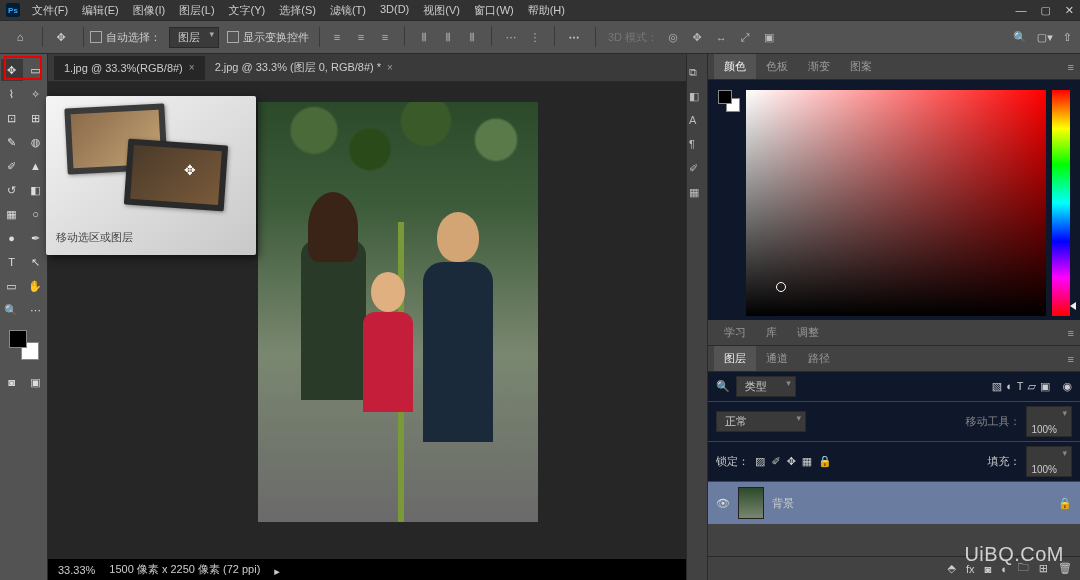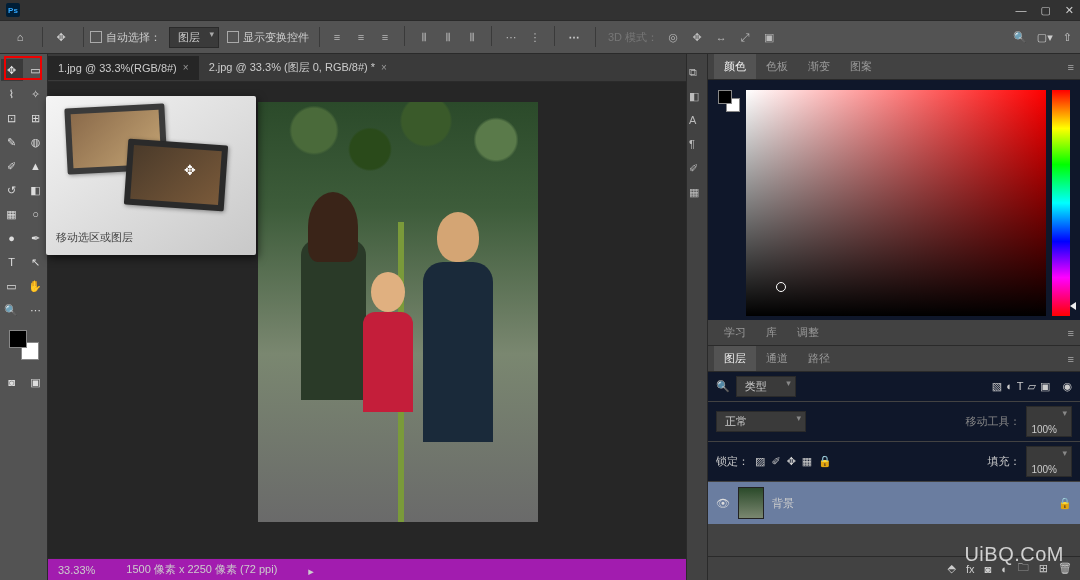--- a/index.html
+++ b/index.html
@@ -21,40 +21,40 @@
 .main{display:flex;height:526px}
 .tools{width:48px;background:#535353;display:flex;flex-direction:column;align-items:center;padding-top:4px;position:relative;border-right:1px solid #2a2a2a}
 .tool-row{display:flex}
 .tool{width:22px;height:22px;display:flex;align-items:center;justify-content:center;color:#ddd;margin:1px;position:relative}
 .tool.active{background:#3a3a3a}
 .highlight{position:absolute;top:2px;left:4px;width:38px;height:24px;border:2px solid #e00;z-index:5}
 .swatches{margin-top:8px;position:relative;width:30px;height:30px}
 .swatches .fg{position:absolute;width:18px;height:18px;background:#000;border:1px solid #888;top:0;left:0}
 .swatches .bg{position:absolute;width:18px;height:18px;background:#fff;border:1px solid #888;bottom:0;right:0}
 .center{flex:1;display:flex;flex-direction:column;background:#262626}
-.tabs{height:28px;background:#3a3a3a;display:flex;align-items:center;border-bottom:1px solid #2a2a2a}
+.tabs{height:28px;background:#3a3a3a;display:flex;align-items:center;padding-left:6px;border-bottom:1px solid #2a2a2a}
 .tab{padding:6px 10px;display:flex;align-items:center;gap:6px;color:#aaa}
 .tab.active{background:#262626;color:#fff}
 .tab .x{font-size:10px;color:#999}
 .canvas-area{flex:1;display:flex;position:relative;align-items:flex-start;justify-content:flex-start;padding:20px 0 0 210px}
 .canvas{width:280px;height:420px;background:linear-gradient(180deg,#2b4a2a 0%,#3d5c3a 25%,#7a8770 60%,#6a6a6a 100%);position:relative;overflow:hidden}
 .foliage{position:absolute;inset:0;background:radial-gradient(circle at 20% 15%,#4a6a3a 8%,transparent 9%),radial-gradient(circle at 60% 10%,#3a5a2a 10%,transparent 11%),radial-gradient(circle at 85% 20%,#5a7a4a 7%,transparent 8%),radial-gradient(circle at 40% 25%,#2a4a1a 9%,transparent 10%);height:45%}
 .people{position:absolute;bottom:0;left:50%;transform:translateX(-50%);width:220px;height:320px}
 .p-man{position:absolute;right:10px;top:10px;width:80px;height:300px}
 .p-man .head{width:42px;height:50px;background:#d4a574;border-radius:50% 50% 45% 45%;margin:0 auto}
 .p-man .body{width:70px;height:180px;background:#1a2a3a;margin:0 auto;border-radius:20px 20px 0 0}
 .p-woman{position:absolute;left:5px;top:40px;width:80px;height:280px}
 .p-woman .head{width:40px;height:48px;background:#e8c4a0;border-radius:50%;margin:0 auto}
 .p-woman .hair{width:50px;height:70px;background:#3a2418;border-radius:50% 50% 20% 20%;margin:-10px auto 0;position:relative;top:-40px}
 .p-woman .body{width:65px;height:160px;background:#2a3a28;margin:-50px auto 0;border-radius:15px 15px 0 0}
 .p-girl{position:absolute;left:70px;top:70px;width:60px;height:200px}
 .p-girl .head{width:34px;height:40px;background:#e0b080;border-radius:50%;margin:0 auto}
 .p-girl .body{width:50px;height:100px;background:#c41e3a;margin:0 auto;border-radius:12px 12px 0 0}
 .bamboo{position:absolute;left:50%;bottom:0;width:6px;height:300px;background:#7a9a3a}
-.status{height:22px;background:#a21caf;display:flex;align-items:center;padding:0 10px;gap:31px;color:#ccc;border-top:1px solid #2a2a2a}
+.status{height:22px;background:#000000;display:flex;align-items:center;padding:0 10px;gap:14px;color:#ccc;border-top:1px solid #2a2a2a}
 .status .sel{width:10px;height:10px;display:inline-block}
 .dock{width:22px;background:#424242;display:flex;flex-direction:column;align-items:center;gap:10px;padding-top:12px;border-left:1px solid #2a2a2a;border-right:1px solid #2a2a2a}
 .di{width:16px;height:14px;color:#bbb}
 .panels{width:372px;background:#0f172a;display:flex;flex-direction:column}
 .panel-tabs{height:26px;display:flex;align-items:center;padding-left:6px;border-bottom:1px solid #2a2a2a;background:#424242}
 .ptab{padding:5px 10px;color:#999}
 .ptab.active{background:#535353;color:#eee}
 .ham{margin-left:auto;margin-right:6px;color:#aaa}
 .color-panel{height:240px;padding:10px;display:flex;gap:6px;position:relative}
 .fgbg{position:relative;width:22px;height:22px}
@@ -87,20 +87,33 @@
 .tooltip .cur{position:absolute;top:56px;left:128px;color:#fff;font-size:14px}
 .tooltip h4{color:#222;font-size:12px;font-weight:bold;margin-bottom:4px}
 .tooltip p{color:#444;font-size:11px}
 .watermark{position:absolute;right:16px;bottom:14px;color:#d0d0d0;font-size:20px;font-weight:400;letter-spacing:.5px;z-index:20}
 </style>
 </head>
 <body>
 
 <div class="titlebar">
   <div class="ps-logo">Ps</div>
+  <div class="menu">
+    <span>文件(F)</span>
+    <span>编辑(E)</span>
+    <span>图像(I)</span>
+    <span>图层(L)</span>
+    <span>文字(Y)</span>
+    <span>选择(S)</span>
+    <span>滤镜(T)</span>
+    <span>3D(D)</span>
+    <span>视图(V)</span>
+    <span>窗口(W)</span>
+    <span>帮助(H)</span>
+  </div>
   <div class="winctrl">
     <span>—</span>
     <span>▢</span>
     <span>✕</span>
   </div>
 </div>
 
 <div class="optbar">
   <div class="ob-btn">⌂</div>
   <div class="ob-sep"></div>

